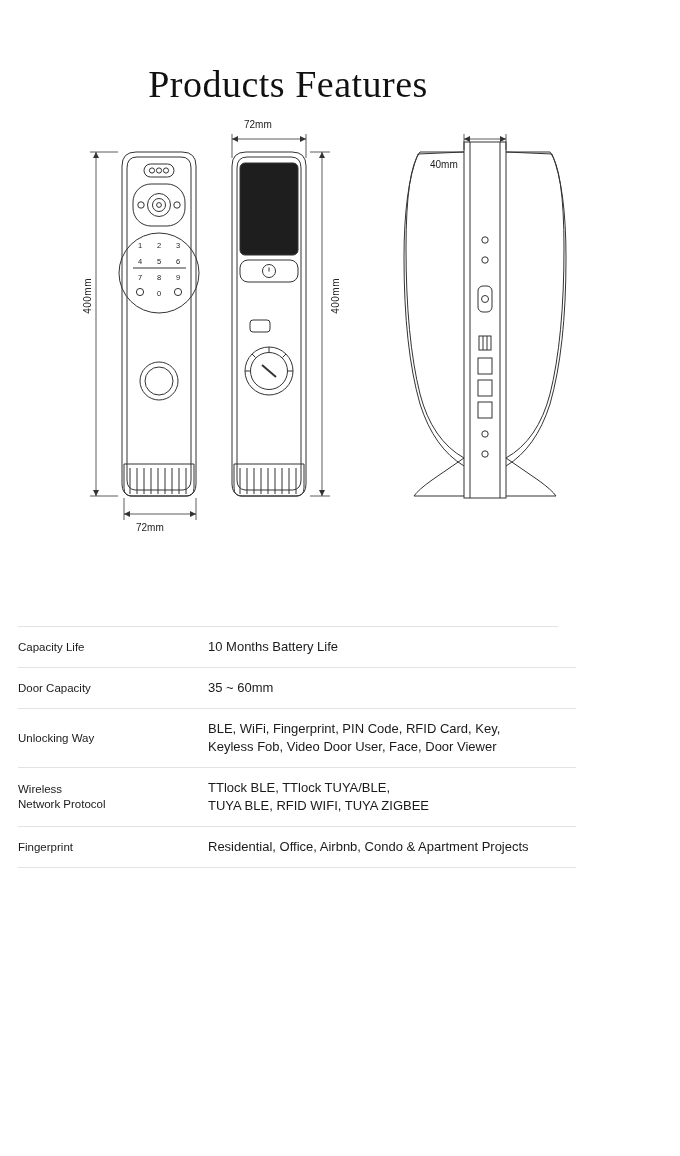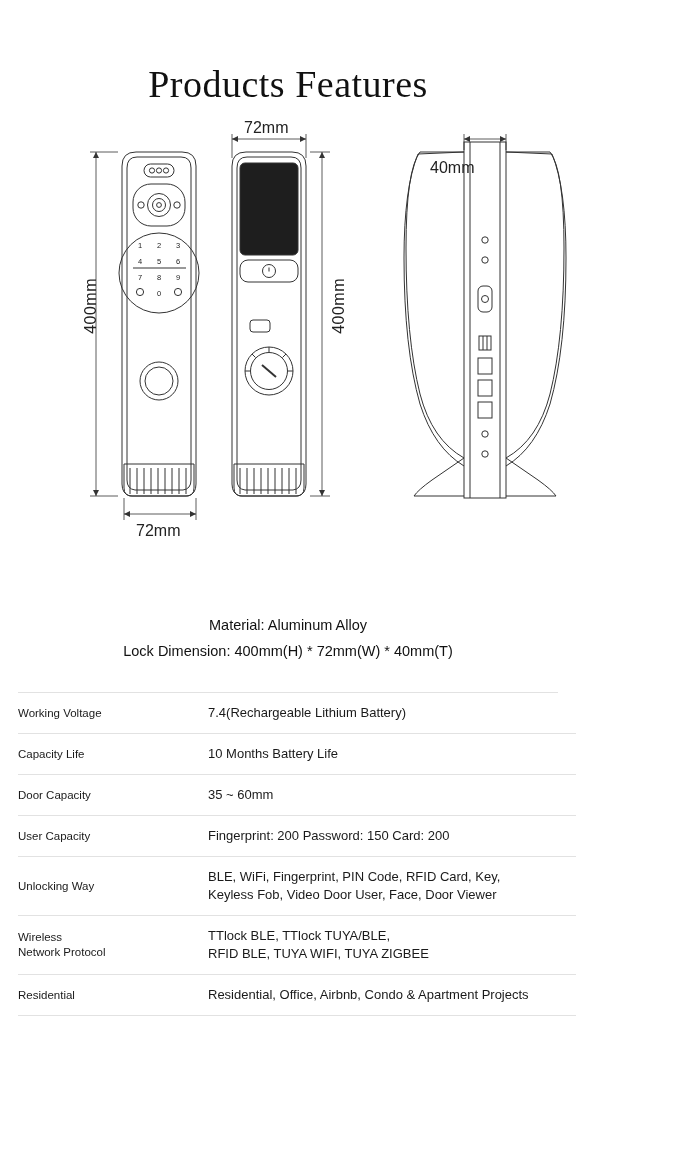--- a/index.html
+++ b/index.html
@@ -31,21 +31,21 @@
 
   
   .drawing {
     position: relative;
     width: 680px;
     height: 470px;
     margin-top: 22px;
   }
   .dimtext {
     position: absolute;
-    font-size: 16px;
+    font-size: 10px;
     color: #222;
     font-family: "Liberation Sans", sans-serif;
     white-space: nowrap;
   }
   .vert {
     writing-mode: vertical-rl;
     transform: rotate(180deg);
     letter-spacing: 0.5px;
   }
   svg.tech { position: absolute; left: 0; top: 0; }
@@ -257,62 +257,50 @@
     </svg>
 
     <div class="dimtext vert" style="left:82px; top:150px;">400mm</div>
     <div class="dimtext" style="left:244px; top:-9px;">72mm</div>
     <div class="dimtext vert" style="left:330px; top:150px;">400mm</div>
     <div class="dimtext" style="left:136px; top:394px;">72mm</div>
     <div class="dimtext" style="left:430px; top:-9px;margin-top:40px;">40mm</div>
     <div class="dimtext vert" style="left:600px; top:150px;">400mm</div>
   </div>
 
-  <div class="material">
-    <div>Material: Aluminum Alloy</div>
-    <div>Lock Dimension: 400mm(H) * 72mm(W) * 40mm(T)</div>
-  </div>
 
   <div class="spec-wrap">
     <table class="spec">
       <tbody>
         <tr>
-          <td class="k">Working Voltage</td>
-          <td class="v">7.4(Rechargeable Lithium Battery)</td>
-        </tr>
-        <tr>
           <td class="k">Capacity Life</td>
           <td class="v">10 Months Battery Life</td>
         </tr>
         <tr>
           <td class="k">Door Capacity</td>
           <td class="v">35 ~ 60mm</td>
-        </tr>
-        <tr>
-          <td class="k">User Capacity</td>
-          <td class="v">Fingerprint: 200  Password: 150  Card: 200</td>
         </tr>
         <tr>
           <td class="k">Unlocking Way</td>
           <td class="v">
             <span class="nowrapline">BLE, WiFi, Fingerprint, PIN Code, RFID Card, Key,</span>
             <span class="nowrapline">Keyless Fob, Video Door User, Face, Door Viewer</span>
           </td>
         </tr>
         <tr>
           <td class="k">
             <span class="nowrapline">Wireless</span>
             <span class="nowrapline">Network Protocol</span>
           </td>
           <td class="v">
             <span class="nowrapline">TTlock BLE, TTlock TUYA/BLE,</span>
-            <span class="nowrapline">RFID BLE, TUYA WIFI, TUYA ZIGBEE</span>
+            <span class="nowrapline">TUYA BLE, RFID WIFI, TUYA ZIGBEE</span>
           </td>
         </tr>
         <tr>
-          <td class="k">Residential</td>
+          <td class="k">Fingerprint</td>
           <td class="v">Residential, Office, Airbnb, Condo &amp; Apartment Projects</td>
         </tr>
       </tbody>
     </table>
   </div>
 
 </div>
 
 </body></html>

